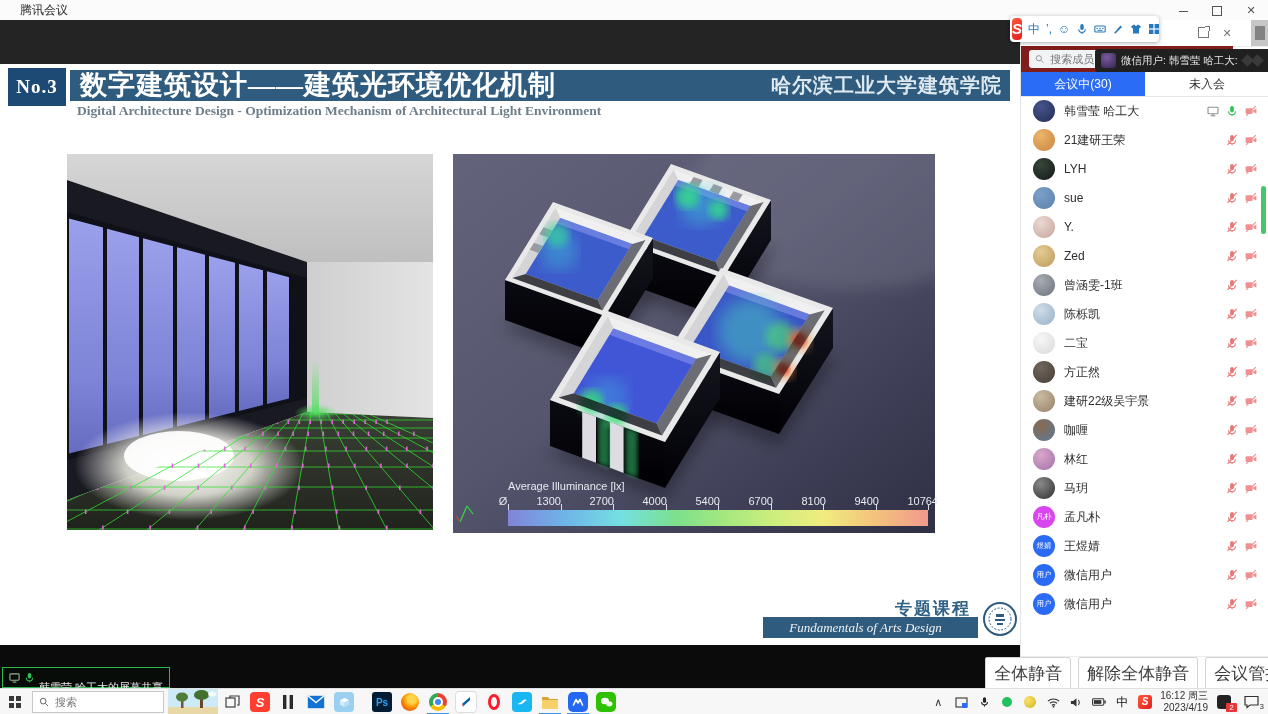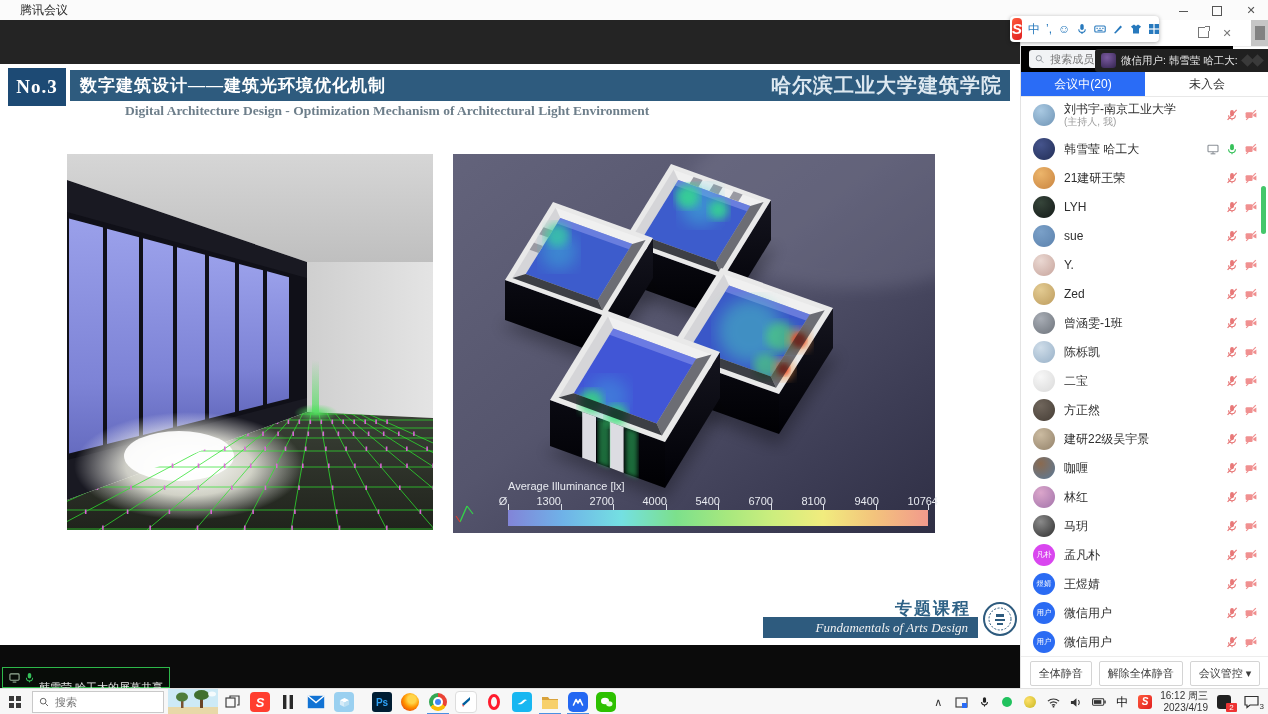--- a/index.html
+++ b/index.html
@@ -18,63 +18,63 @@
   #stage-top{left:0;top:20px;width:1020px;height:44px;background:#242424;}
   #slide{left:0;top:64px;width:1020px;height:581px;background:#ffffff;}
   #stage-bottom{left:0;top:645px;width:1020px;height:43px;background:#0b0b0b;}
 
   
   #no3{left:8px;top:4px;width:58px;height:38px;background:#1d4a74;color:#fff;
        font-family:"Liberation Serif",serif;font-size:19px;font-weight:bold;
        text-align:center;line-height:38px;letter-spacing:1px;}
   #titlebar-blue{left:70px;top:6px;width:940px;height:31px;background:#2e5b7e;}
   #slide-title{left:10px;top:0;color:#fff;font-family:"Liberation Serif",serif;
-       font-size:17px;font-weight:bold;line-height:31px;letter-spacing:1px;}
+       font-size:27px;font-weight:bold;line-height:31px;letter-spacing:1px;}
   #slide-school{right:8px;top:0;color:#dde8f0;font-family:"Liberation Serif",serif;
        font-size:20px;font-weight:bold;line-height:31px;letter-spacing:1px;}
   #slide-subtitle{left:77px;top:39px;color:#6d7e8a;font-family:"Liberation Serif",serif;
-       font-size:13.5px;font-weight:bold;margin-left:48px;}
+       font-size:13.5px;font-weight:bold;}
 
   
   #render-left{left:67px;top:90px;width:366px;height:376px;}
   #render-right{left:453px;top:90px;width:482px;height:379px;}
   #render-right svg,#render-left svg{display:block;}
 
   
   #legend-title{left:55px;top:326px;color:#e8eaf0;font-size:11px;}
   #legend-ticks{left:45px;top:341px;width:440px;display:flex;justify-content:space-between;}
   #legend-ticks .tick{color:#e8eaf0;font-size:11px;min-width:10px;text-align:center;}
   #legend-bar{left:55px;top:356px;width:420px;height:16px;
      background:linear-gradient(90deg,#8284d8 0%,#6fb2e8 13%,#74e0e2 27%,#7ce08c 40%,
         #a6e87e 52%,#ccee7e 63%,#f1ec7e 75%,#f3c47c 87%,#f29a8c 100%);}
   #legend-bar .mark{position:absolute;top:-6px;width:1px;height:6px;background:rgba(235,238,245,.9);}
 
   
   #course-zh{left:895px;top:533px;width:82px;color:#2f6286;
      font-family:"Liberation Serif",serif;font-size:17px;font-weight:bold;letter-spacing:2px;}
   #course-bar{left:763px;top:553px;width:215px;height:21px;background:#2e5b7e;}
-  #course-en{width:205px;text-align:right;color:#f2f2f2;font-family:"Liberation Serif",serif;
+  #course-en{width:205px;text-align:center;color:#f2f2f2;font-family:"Liberation Serif",serif;
      font-style:italic;font-size:13px;line-height:21px;padding-right:10px;}
   #logo-box{left:981px;top:534px;width:38px;height:42px;background:#fff;display:flex;align-items:center;justify-content:center;}
 
   
   #share-banner{left:2px;top:667px;height:19px;display:flex;align-items:center;gap:4px;
      padding:0 6px;border:1px solid #2db84a;background:rgba(8,12,8,.9);}
   #share-banner span.txt{color:#e8e8e8;font-size:11px;white-space:nowrap;margin-top:20px;}
 
   
   #panel{left:1020px;top:20px;width:248px;height:668px;background:#fff;border-left:1px solid #e3e3e3;}
   #panel-header{left:0;top:0;width:248px;height:26px;border-bottom:1px solid #ededed;background:#fff;}
   .ph-ic{top:7px;width:12px;height:12px;color:#777;font-size:11px;line-height:12px;text-align:center;}
   #popout-glyph{display:inline-block;width:9px;height:9px;border:1px solid #777;position:relative;}
   #popout-glyph::after{content:"";position:absolute;right:-2px;top:-2px;width:4px;height:4px;background:#fff;border-top:1px solid #777;border-right:1px solid #777;}
   #panel-corner{left:230px;top:0;width:18px;height:26px;background:#c6c6c6;}
   #panel-corner div{margin:6px auto 0;width:10px;height:14px;background:#828282;}
 
-  #search-row{left:0;top:26px;width:212px;height:26px;background:#000000;}
+  #search-row{left:0;top:26px;width:212px;height:26px;background:#7f1d1d;}
   #search-input-wrap{left:8px;top:4px;width:216px;height:18px;background:#f1f3f5;border-radius:3px;
      display:flex;align-items:center;padding:0 6px;gap:4px;}
   #search-input-wrap input{border:none;background:transparent;outline:none;font-size:11px;width:100%;color:#444;
      font-family:"Liberation Sans",sans-serif;}
   #speaking-tip{left:74px;top:3px;width:176px;height:23px;background:#202020;border-radius:3px;
      display:flex;align-items:center;gap:5px;padding:0 6px;box-sizing:border-box;}
   #speaking-avatar{width:15px;height:15px;border-radius:3px;flex:none;
      background:radial-gradient(circle at 40% 30%,#7a5aa0,#33244f);}
   #speaking-text{color:#e6e6e6;font-size:10.5px;white-space:nowrap;overflow:hidden;}
   .wm{width:9px;height:9px;background:#3a3a3a;transform:rotate(45deg);flex:none;}
@@ -92,21 +92,21 @@
   .m-name{font-size:12px;color:#2e2e2e;display:block;line-height:14px;white-space:nowrap;}
   .m-sub{font-size:10px;color:#9c9c9c;display:block;line-height:12px;}
   .m-icons{display:flex;gap:7px;margin-right:12px;flex:none;}
   .mi{width:12px;height:12px;display:block;}
   .mi svg{width:12px;height:12px;display:block;}
 
   #scroll-thumb{left:240px;top:166px;width:5px;height:48px;border-radius:3px;background:#44c76a;}
 
   #panel-footer{left:0;top:636px;width:248px;height:32px;border-top:1px solid #ededed;background:#fff;
      display:flex;align-items:center;justify-content:center;gap:7px;}
-  .p-btn{border:1px solid #d4d4d4;border-radius:2px;background:#fff;font-size:11px;color:#3c3c3c;
+  .p-btn{border:1px solid #d4d4d4;border-radius:2px;background:#fff;font-size:17px;color:#3c3c3c;
      padding:4px 8px;white-space:nowrap;font-family:"Liberation Sans",sans-serif;}
 
   
   #ime-bar{left:1010px;top:16px;width:144px;height:26px;background:#fff;border-radius:4px;
      box-shadow:0 1px 4px rgba(0,0,0,.35);display:flex;align-items:center;gap:6px;padding:0 5px 0 0;z-index:30;}
   #ime-logo{width:22px;height:22px;margin-left:2px;border-radius:4px;background:linear-gradient(135deg,#ff5a3c,#e01f1f);
      color:#fff;font-weight:bold;font-style:italic;font-size:15px;text-align:center;line-height:22px;}
   .ime-ic{color:#2779bd;font-size:12px;line-height:26px;}
   .ime-ic svg{display:block;width:12px;height:12px;}
 
@@ -527,49 +527,25 @@
       </div>
       <div id="speaking-tip" class="abs">
         <span id="speaking-avatar"></span>
         <span id="speaking-text">微信用户: 韩雪莹 哈工大:</span>
         <span class="wm"></span>
         <span class="wm" style="margin-left:-4px;"></span>
       </div>
     </div>
 
     <div id="tabs" class="abs">
-      <div class="tab active">会议中(20)</div>
+      <div class="tab active">会议中(30)</div>
       <div class="tab">未入会</div>
     </div>
 
     <div id="member-list" class="abs">
-        <div class="m-row first">
-          <span class="m-av" style="background: radial-gradient(circle at 35% 30%, rgb(169, 201, 226), rgb(111, 148, 181));"></span>
-          <span class="m-names">
-            <span class="m-name">刘书宇-南京工业大学</span>
-            <span class="m-sub">(主持人, 我)</span>
-          </span>
-          <span class="m-icons">
-            <span class="mi">
-              <svg viewBox="0 0 12 12">
-                <rect x="4.1" y="1" width="3.8" height="6.2" rx="1.9" fill="#e87878"></rect>
-                <path d="M2.6 6.3a3.4 3.4 0 0 0 6.8 0" fill="none" stroke="#e87878" stroke-width="1.1"></path>
-                <line x1="6" y1="9.7" x2="6" y2="11.3" stroke="#e87878" stroke-width="1.1"></line>
-                <line x1="1.6" y1="10.8" x2="10.6" y2="0.8" stroke="#e87878" stroke-width="1.2"></line>
-              </svg>
-            </span>
-            <span class="mi">
-              <svg viewBox="0 0 12 12">
-                <rect x="0.6" y="3.2" width="7" height="5.8" rx="1.1" fill="#f09090"></rect>
-                <path d="M8.2 5.4 11.4 3.6v5L8.2 6.9z" fill="#f09090"></path>
-                <line x1="1.2" y1="10.8" x2="10.8" y2="1.2" stroke="#f09090" stroke-width="1.2"></line>
-              </svg>
-            </span>
-          </span>
-        </div>
         <div class="m-row">
           <span class="m-av" style="background: radial-gradient(circle at 35% 30%, rgb(69, 84, 140), rgb(34, 46, 86));"></span>
           <span class="m-names">
             <span class="m-name">韩雪莹 哈工大</span>
           </span>
           <span class="m-icons">
             <span class="mi">
               <svg viewBox="0 0 12 12">
                 <rect x="1" y="2.2" width="10" height="6.6" rx="0.8" fill="none" stroke="#8a9096" stroke-width="1.1"></rect>
                 <line x1="3.6" y1="10.8" x2="8.4" y2="10.8" stroke="#8a9096" stroke-width="1.1"></line>

